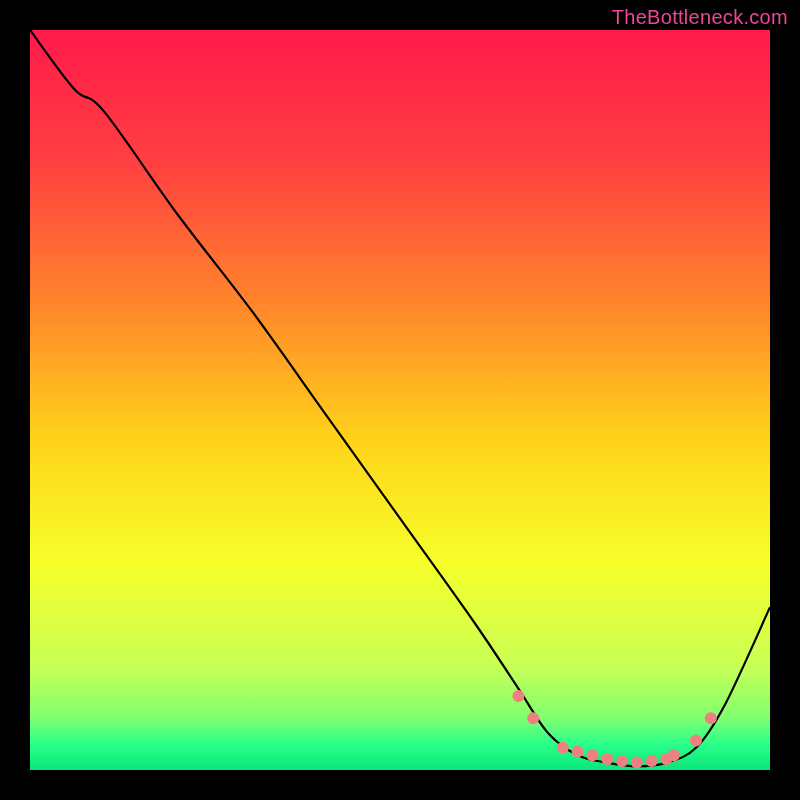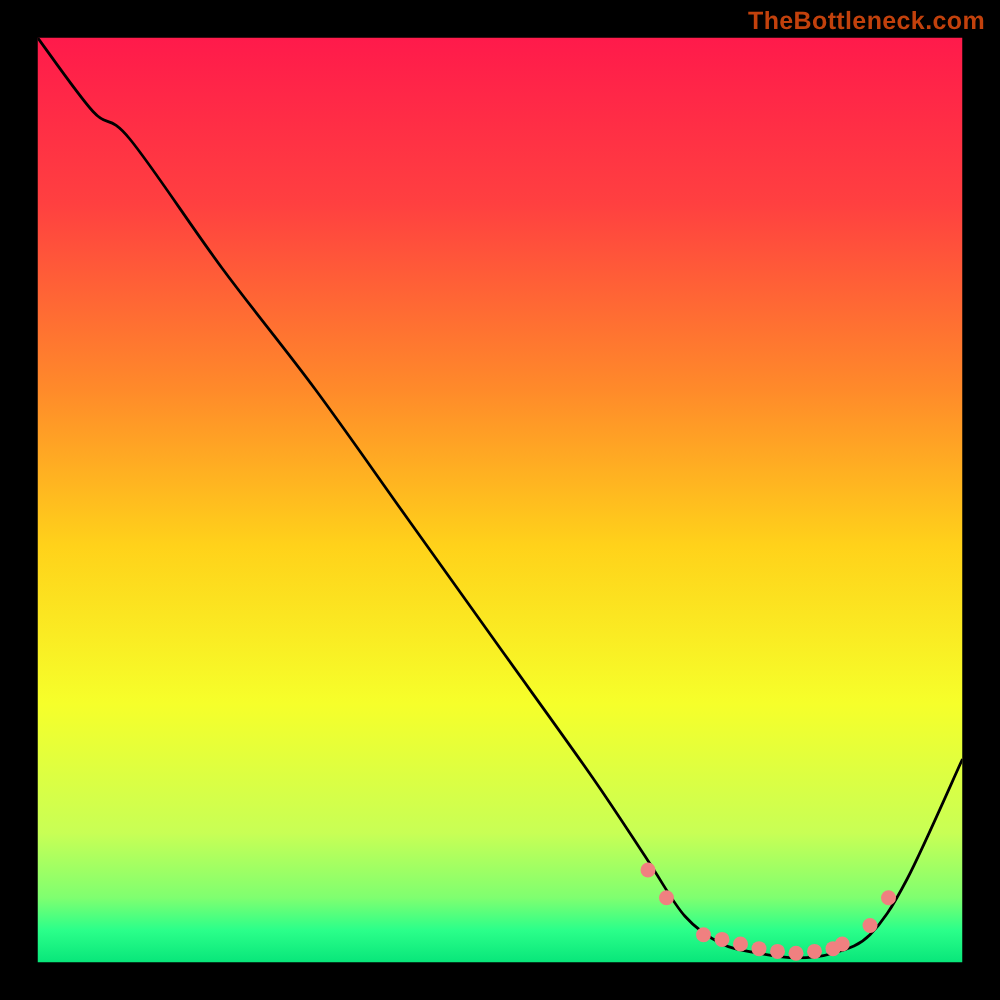--- a/index.html
+++ b/index.html
@@ -13,23 +13,23 @@
   .frame {
     position: relative;
     width: 800px;
     height: 800px;
     background: #000;
   }
   .watermark {
     position: absolute;
     top: 6px;
     right: 12px;
-    color: #c2410c;
+    color: #ec4899;
     font-size: 20px;
-    font-weight: 700;
+    font-weight: 400;
     letter-spacing: 0.3px;
     user-select: none;
   }
   .plot {
     position: absolute;
     left: 30px;
     top: 30px;
     width: 740px;
     height: 740px;
   }

